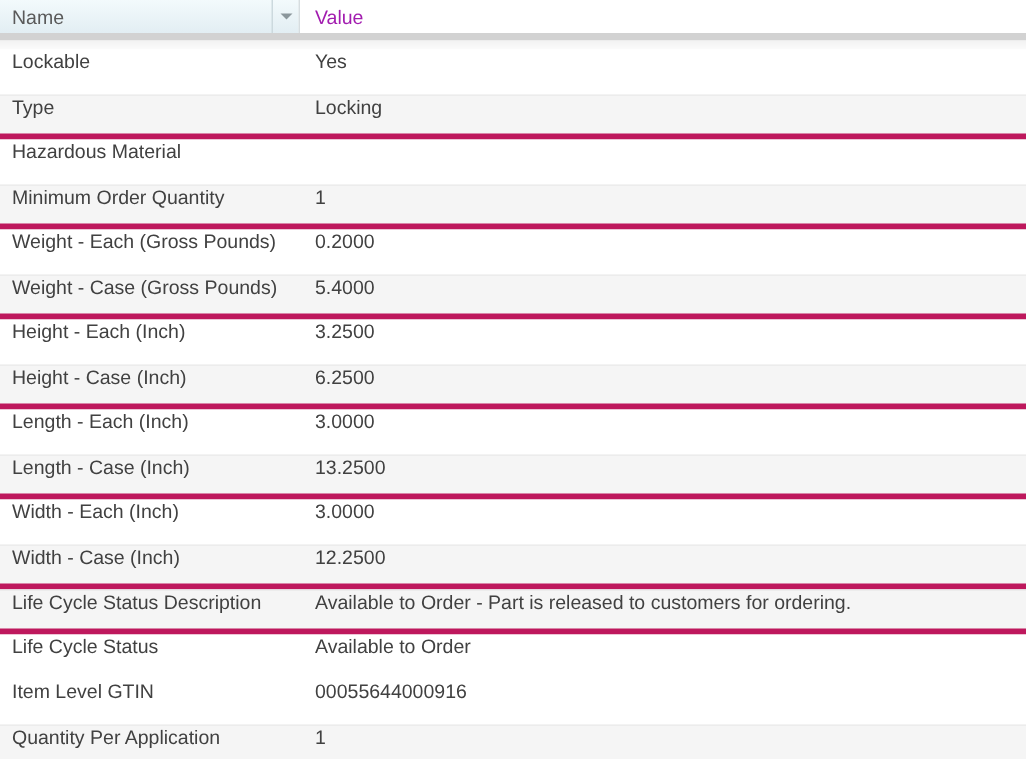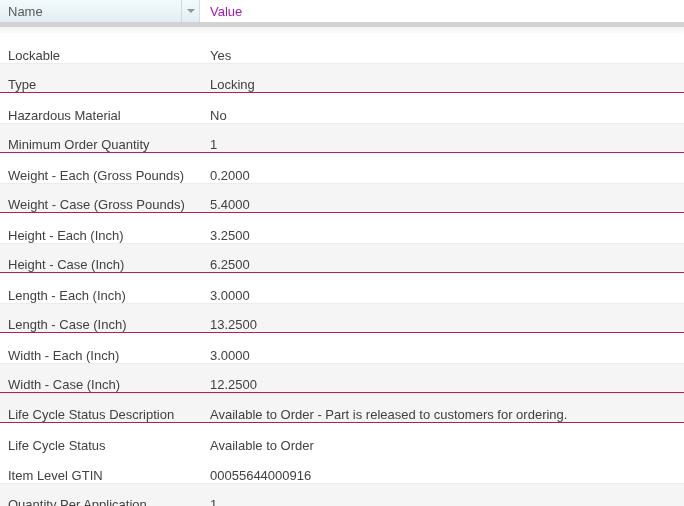--- a/index.html
+++ b/index.html
@@ -39,27 +39,27 @@
   }
 
   
   .band-dark  { height: 5px; background: #d2d2d2; }
   .band-light { height: 6px; background: linear-gradient(to bottom, #f2f2f2, #fbfbfb); }
 
   
   .rows {}
   .row {
     height: 30px; box-sizing: border-box;
-    display: flex; align-items: flex-end;
+    display: flex; align-items: flex-start;
     background: #ffffff;
   }
   .row.even {
     background: #f5f5f5;
     border-top: 1px solid #ececec;
-    border-bottom: 1px solid #be185d;
+    border-bottom: 4px solid #be185d;
   }
   .cell-name  { width: 200px; box-sizing: border-box; padding-left: 8px;
                 white-space: nowrap; overflow: hidden; }
   .cell-value { flex: 1; padding-left: 10px; white-space: nowrap; overflow: hidden; }
 </style>
 </head>
 <body>
 
 <div class="grid">
 
@@ -84,21 +84,20 @@
     <div class="cell-value">Yes</div>
   </div>
 
   <div class="row even">
     <div class="cell-name">Type</div>
     <div class="cell-value">Locking</div>
   </div>
 
   <div class="row">
     <div class="cell-name">Hazardous Material</div>
-    <div class="cell-value">No</div>
   </div>
 
   <div class="row even">
     <div class="cell-name">Minimum Order Quantity</div>
     <div class="cell-value">1</div>
   </div>
 
   <div class="row">
     <div class="cell-name">Weight - Each (Gross Pounds)</div>
     <div class="cell-value">0.2000</div>

